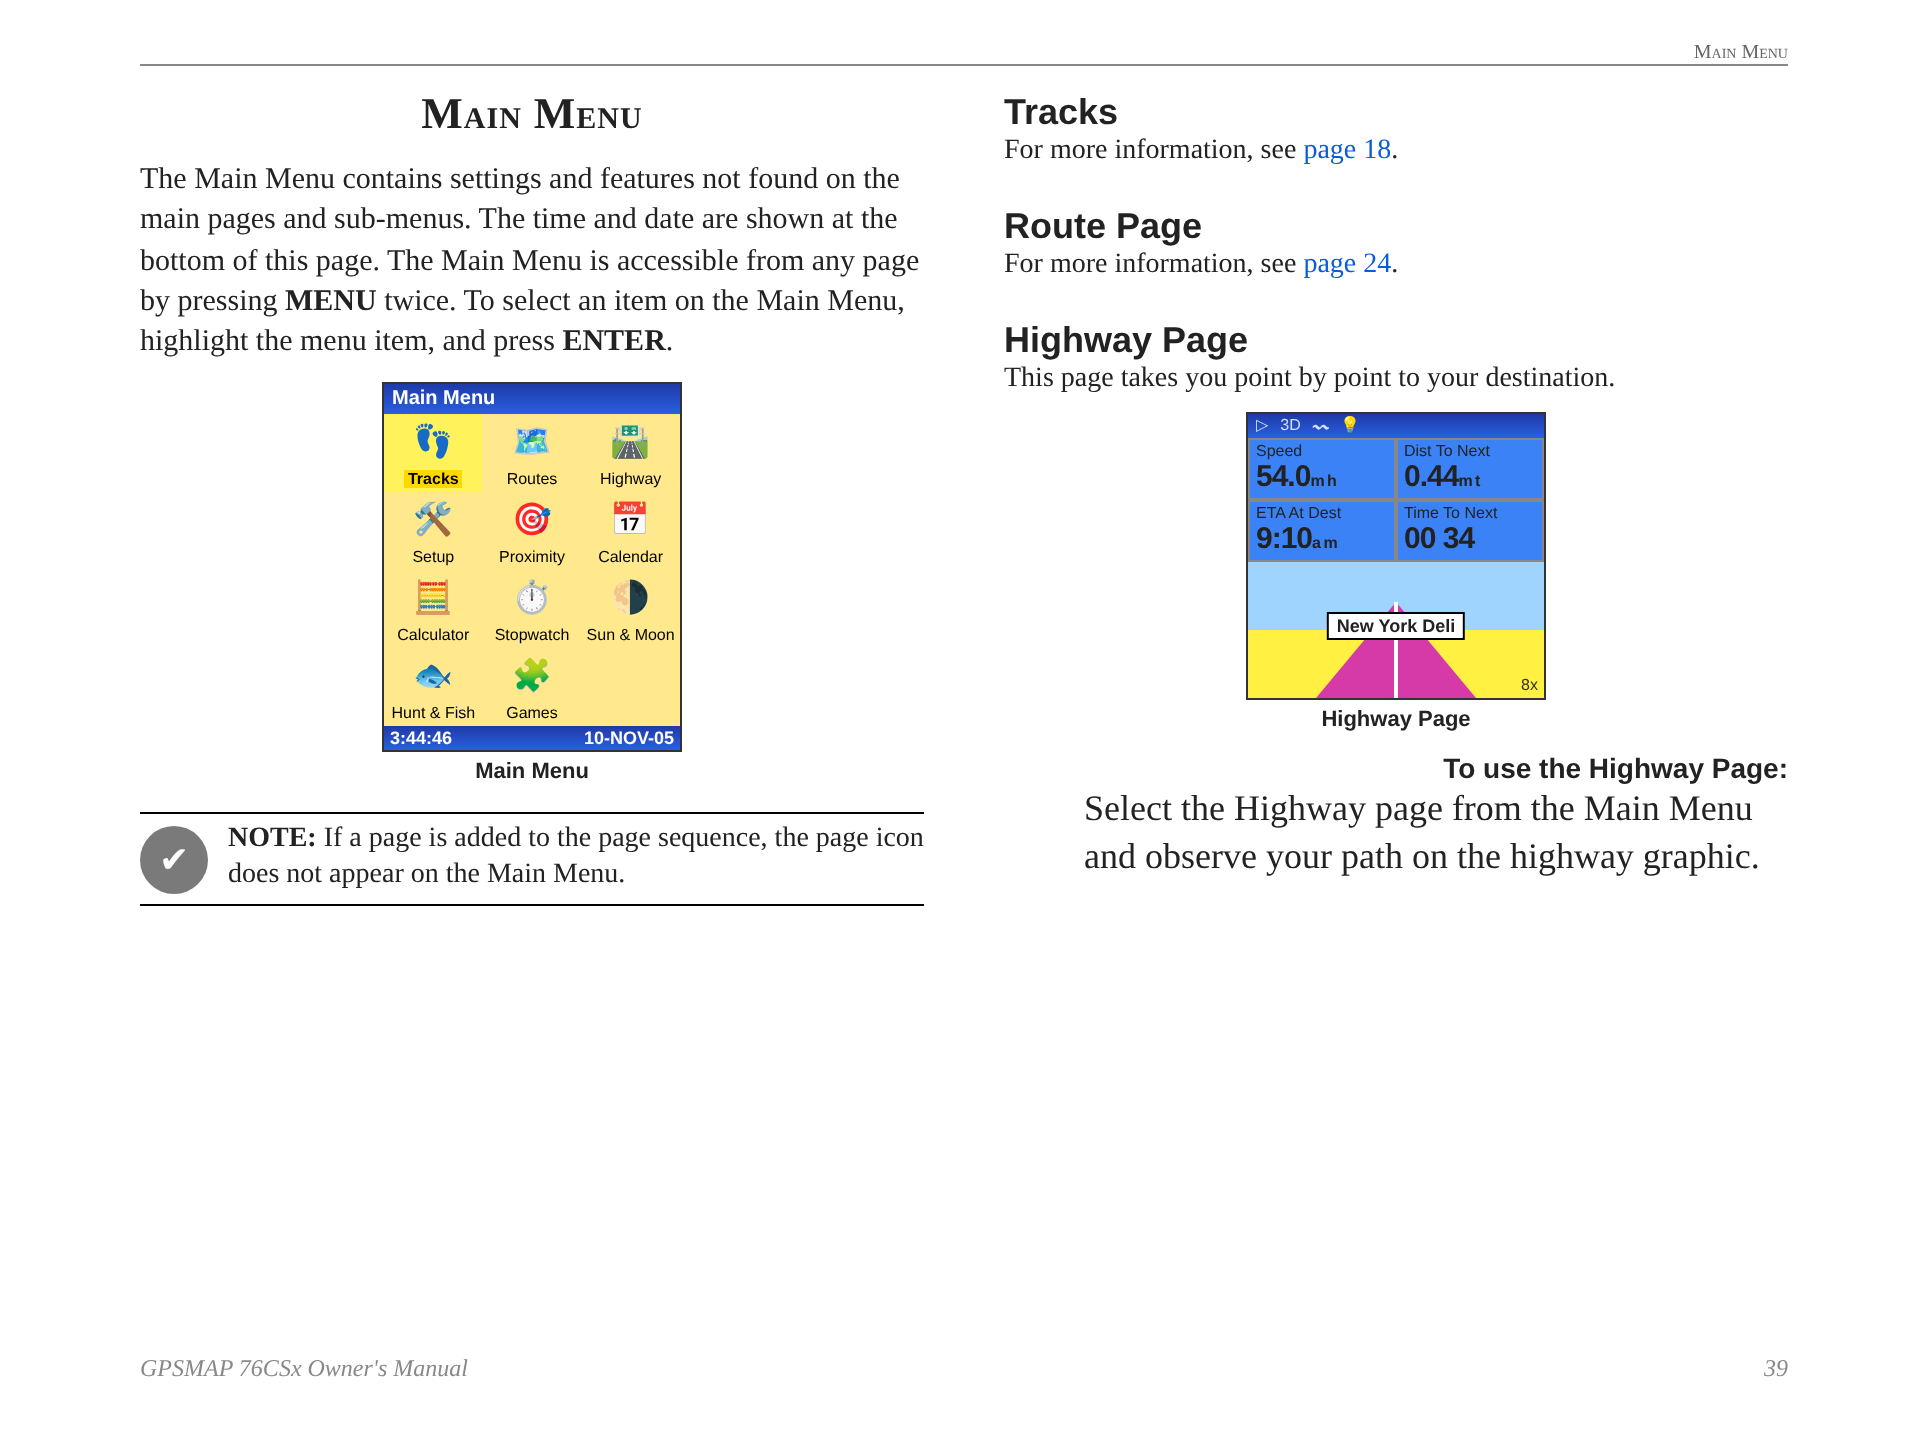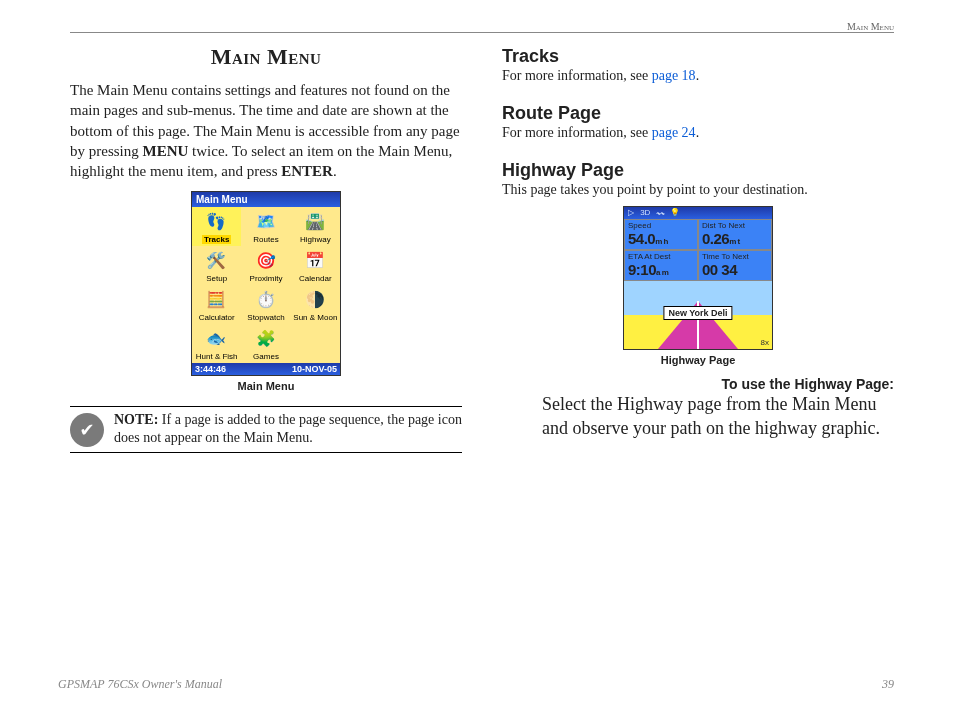--- a/index.html
+++ b/index.html
@@ -11,21 +11,21 @@
   .col { flex: 1; }
   h1.section { font-variant: small-caps; font-weight: bold; font-size: 22px; text-align: center; margin: 4px 0 10px; letter-spacing: .5px; }
   p.body { font-size: 15px; line-height: 1.35; margin-bottom: 8px; }
   .bold { font-weight: bold; }
   .sub-h { font-family: Arial, Helvetica, sans-serif; font-weight: bold; font-size: 18px; margin-top: 6px; }
   .sub-h2 { font-family: Arial, Helvetica, sans-serif; font-weight: bold; font-size: 14px; margin-top: 10px; }
   .ref { font-size: 14px; line-height: 1.3; }
   .link { color: #0b5dd7; cursor: pointer; }
   .indent { margin-left: 40px; font-size: 18px; line-height: 1.35; }
   .indent-head { margin-left: 8px; text-align: right; }
-  .footer { position: absolute; bottom: 24px; left: 58px; right: 60px; display: flex; justify-content: space-between; font-style: italic; color: #888; font-size: 12px; }
+  .footer { position: absolute; bottom: 24px; left: 70px; right: 60px; display: flex; justify-content: space-between; font-style: italic; color: #888; font-size: 12px; }
   
   .device { width: 150px; margin: 10px auto 4px; border: 1px solid #333; background: #fff; font-family: Arial, sans-serif; font-size: 9px; }
   .titlebar { background: linear-gradient(#1e3aa8,#2a5fe0); color: #fff; font-weight: bold; padding: 2px 4px; font-size: 10px; }
   .grid { display: grid; grid-template-columns: repeat(3,1fr); background: #ffe98c; }
   .cell { text-align: center; padding: 2px 1px 2px; }
   .cell.sel { background: #fff25a; }
   .ico { width: 28px; height: 24px; margin: 0 auto 1px; border-radius: 6px; display:flex;align-items:center;justify-content:center;font-size:16px;}
   .lbl { font-size: 8px; color:#000; }
   .lbl.sel { background:#ffd800; color:#000; font-weight:bold; display:inline-block; padding:0 2px;}
   .statusbar { background: linear-gradient(#1e3aa8,#2a5fe0); color:#fff; display:flex;justify-content:space-between;padding:1px 3px;font-size:9px;font-weight:bold;}
@@ -112,21 +112,21 @@
             <span>〰</span>
             <span>💡</span>
           </div>
         <div class="hw-fields">
           <div class="hw-cell">
               <div class="hw-label">Speed</div>
               <div class="hw-val"><span>54.0</span><small>m h</small></div>
             </div>
           <div class="hw-cell">
               <div class="hw-label">Dist To Next</div>
-              <div class="hw-val"><span>0.26</span><small>m t</small></div>
+              <div class="hw-val"><span>0.44</span><small>m t</small></div>
             </div>
           <div class="hw-cell">
               <div class="hw-label">ETA At Dest</div>
               <div class="hw-val"><span>9:10</span><small>a m</small></div>
             </div>
           <div class="hw-cell">
               <div class="hw-label">Time To Next</div>
               <div class="hw-val"><span>00 34</span></div>
             </div>
         </div>

